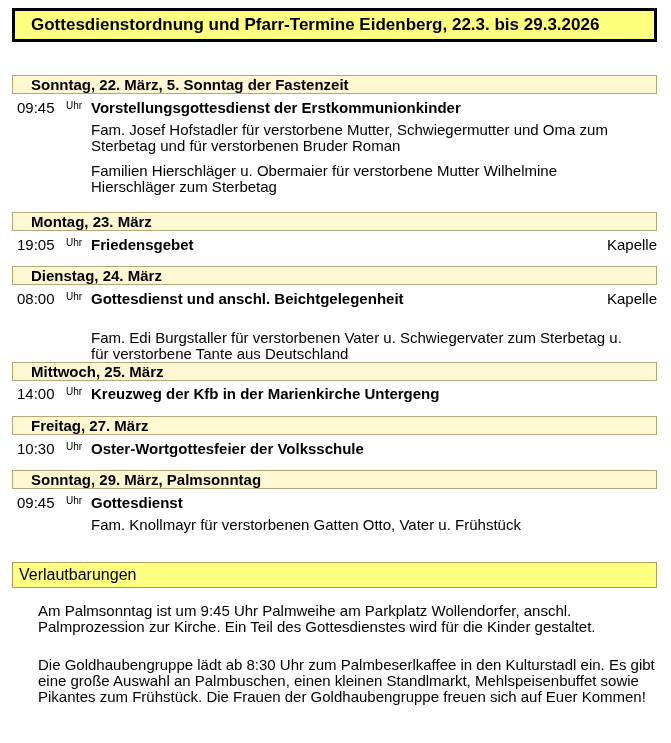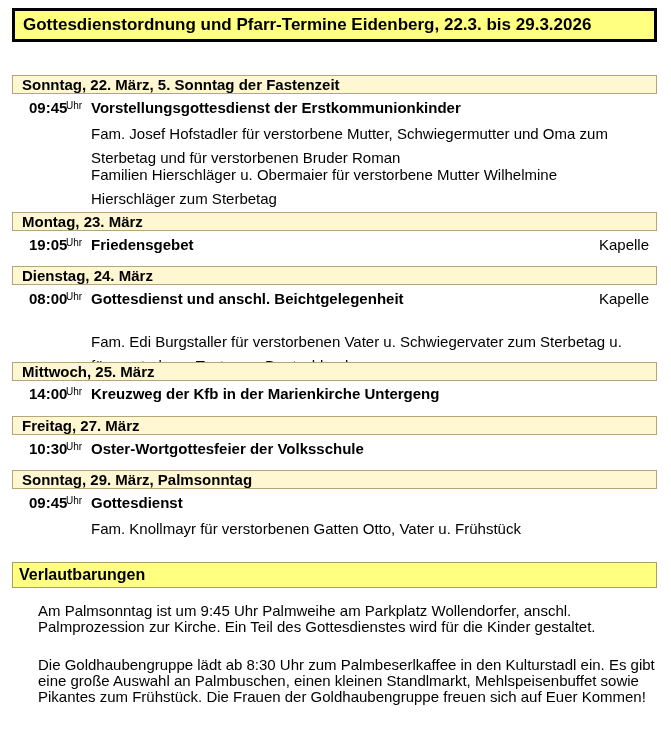--- a/index.html
+++ b/index.html
@@ -1,32 +1,32 @@
 <!DOCTYPE html>
 <html><head>
 <meta charset="utf-8">
 <style>
   html, body { margin:0; padding:0; background:#ffffff; }
   body { width:671px; height:743px; position:relative; overflow:hidden;
          font-family:"Liberation Sans", sans-serif; color:#000; }
   .title-box { position:absolute; left:12px; top:8px; width:645px; height:34px;
                background:#ffff80; border:3px solid #000; box-sizing:border-box;
-               font-weight:bold; font-size:17px; line-height:28px; padding-left:8px; }
+               font-weight:bold; font-size:17px; line-height:28px; padding-left:16px; }
   .day-head { position:absolute; left:12px; width:645px; height:19px;
               background:#fff6d2; border:1px solid #b5a67a; box-sizing:border-box;
-              font-weight:bold; font-size:15px; line-height:17px; padding-left:9px; }
+              font-weight:bold; font-size:15px; line-height:17px; padding-left:18px; }
   .ev-row { position:absolute; left:17px; width:640px; font-size:15px; line-height:18px; }
-  .ev-time { position:absolute; left:0; font-weight:bold;margin-left:12px; }
+  .ev-time { position:absolute; left:0; font-weight:normal; }
   .ev-uhr { position:absolute; left:49px; top:-2px; font-size:10px; }
   .ev-title { position:absolute; left:74px; font-weight:bold; }
-  .ev-loc { position:absolute; right:8px; }
-  .intention { position:absolute; left:91px; width:540px; font-size:15px; line-height:24px; }
+  .ev-loc { position:absolute; right:0; }
+  .intention { position:absolute; left:91px; width:540px; font-size:15px; line-height:16px; }
   .ann-head { position:absolute; left:12px; top:562px; width:645px; height:26px;
               background:#ffff80; border:1px solid #a89e60; box-sizing:border-box;
-              font-weight:bold; font-size:16px; line-height:24px; padding-left:6px; }
+              font-weight:normal; font-size:16px; line-height:24px; padding-left:6px; }
   .ann-p { position:absolute; left:6px; width:642px; font-size:15px; line-height:16px;margin-left:32px; }
 </style>
 </head>
 <body>
 
 <div class="title-box">Gottesdienstordnung und Pfarr-Termine Eidenberg, 22.3. bis 29.3.2026</div>
 
 <div class="day-head" style="top:75px">Sonntag,  22. März,  5. Sonntag der Fastenzeit</div>
 <div class="ev-row" style="top:99px">
   <span class="ev-time">09:45</span>

